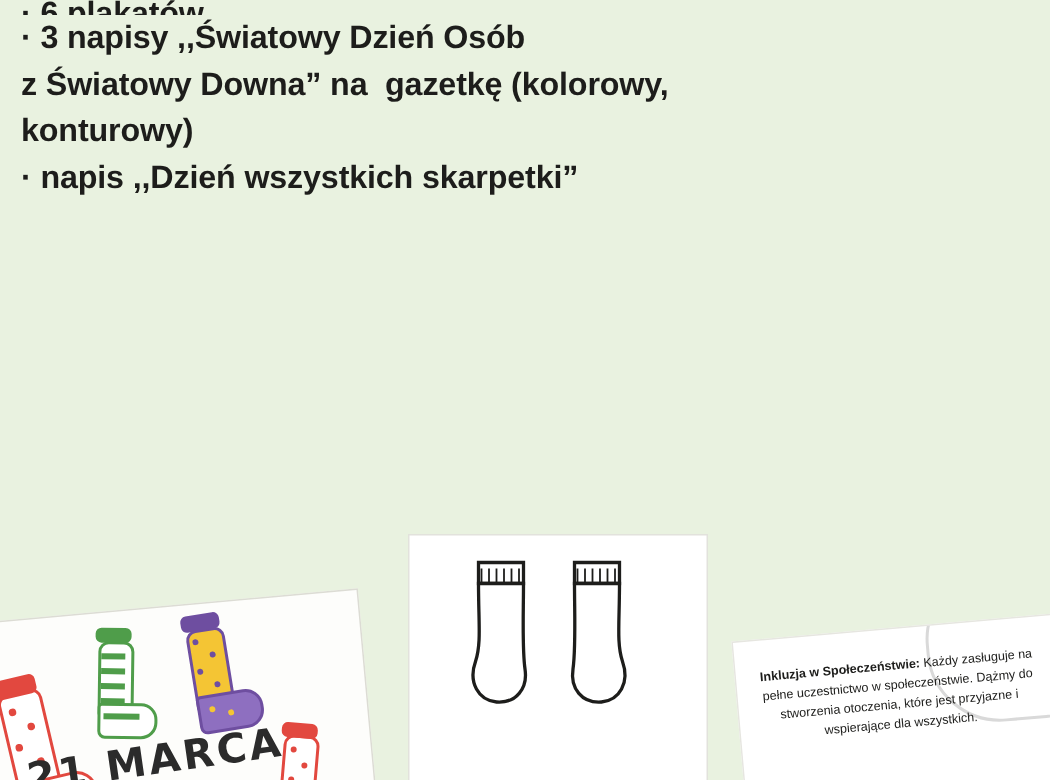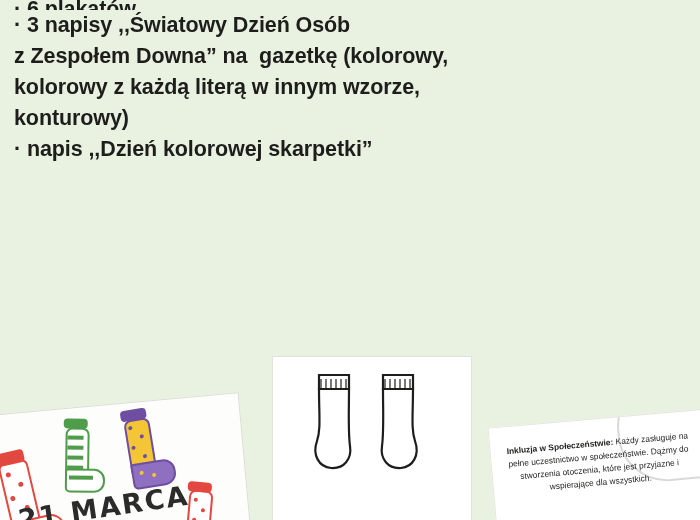--- a/index.html
+++ b/index.html
@@ -170,24 +170,23 @@
   }
 </style>
 </head>
 <body>
 
 <div class="page">
 
   <div class="text-block">
     <div class="text-line clipped">· 6 plakatów</div>
     <div class="text-line">· 3 napisy ,,Światowy Dzień Osób</div>
-    <div class="text-line">z Zespołem Downa” na  gazetkę (kolorowy,</div>
-    <div class="text-line">kolorowy z każdą literą w innym wzorze,</div>
+    <div class="text-line">z Światowy Downa” na  gazetkę (kolorowy,</div>
     <div class="text-line">konturowy)</div>
-    <div class="text-line">· napis ,,Dzień kolorowej skarpetki”</div>
+    <div class="text-line">· napis ,,Dzień wszystkich skarpetki”</div>
   </div>
 
   <div class="cards">
 
     <div class="card-poster">
 
       <div class="sock sockA">
         <div class="leg"></div>
         <div class="foot"></div>
         <div class="cuff"></div>

